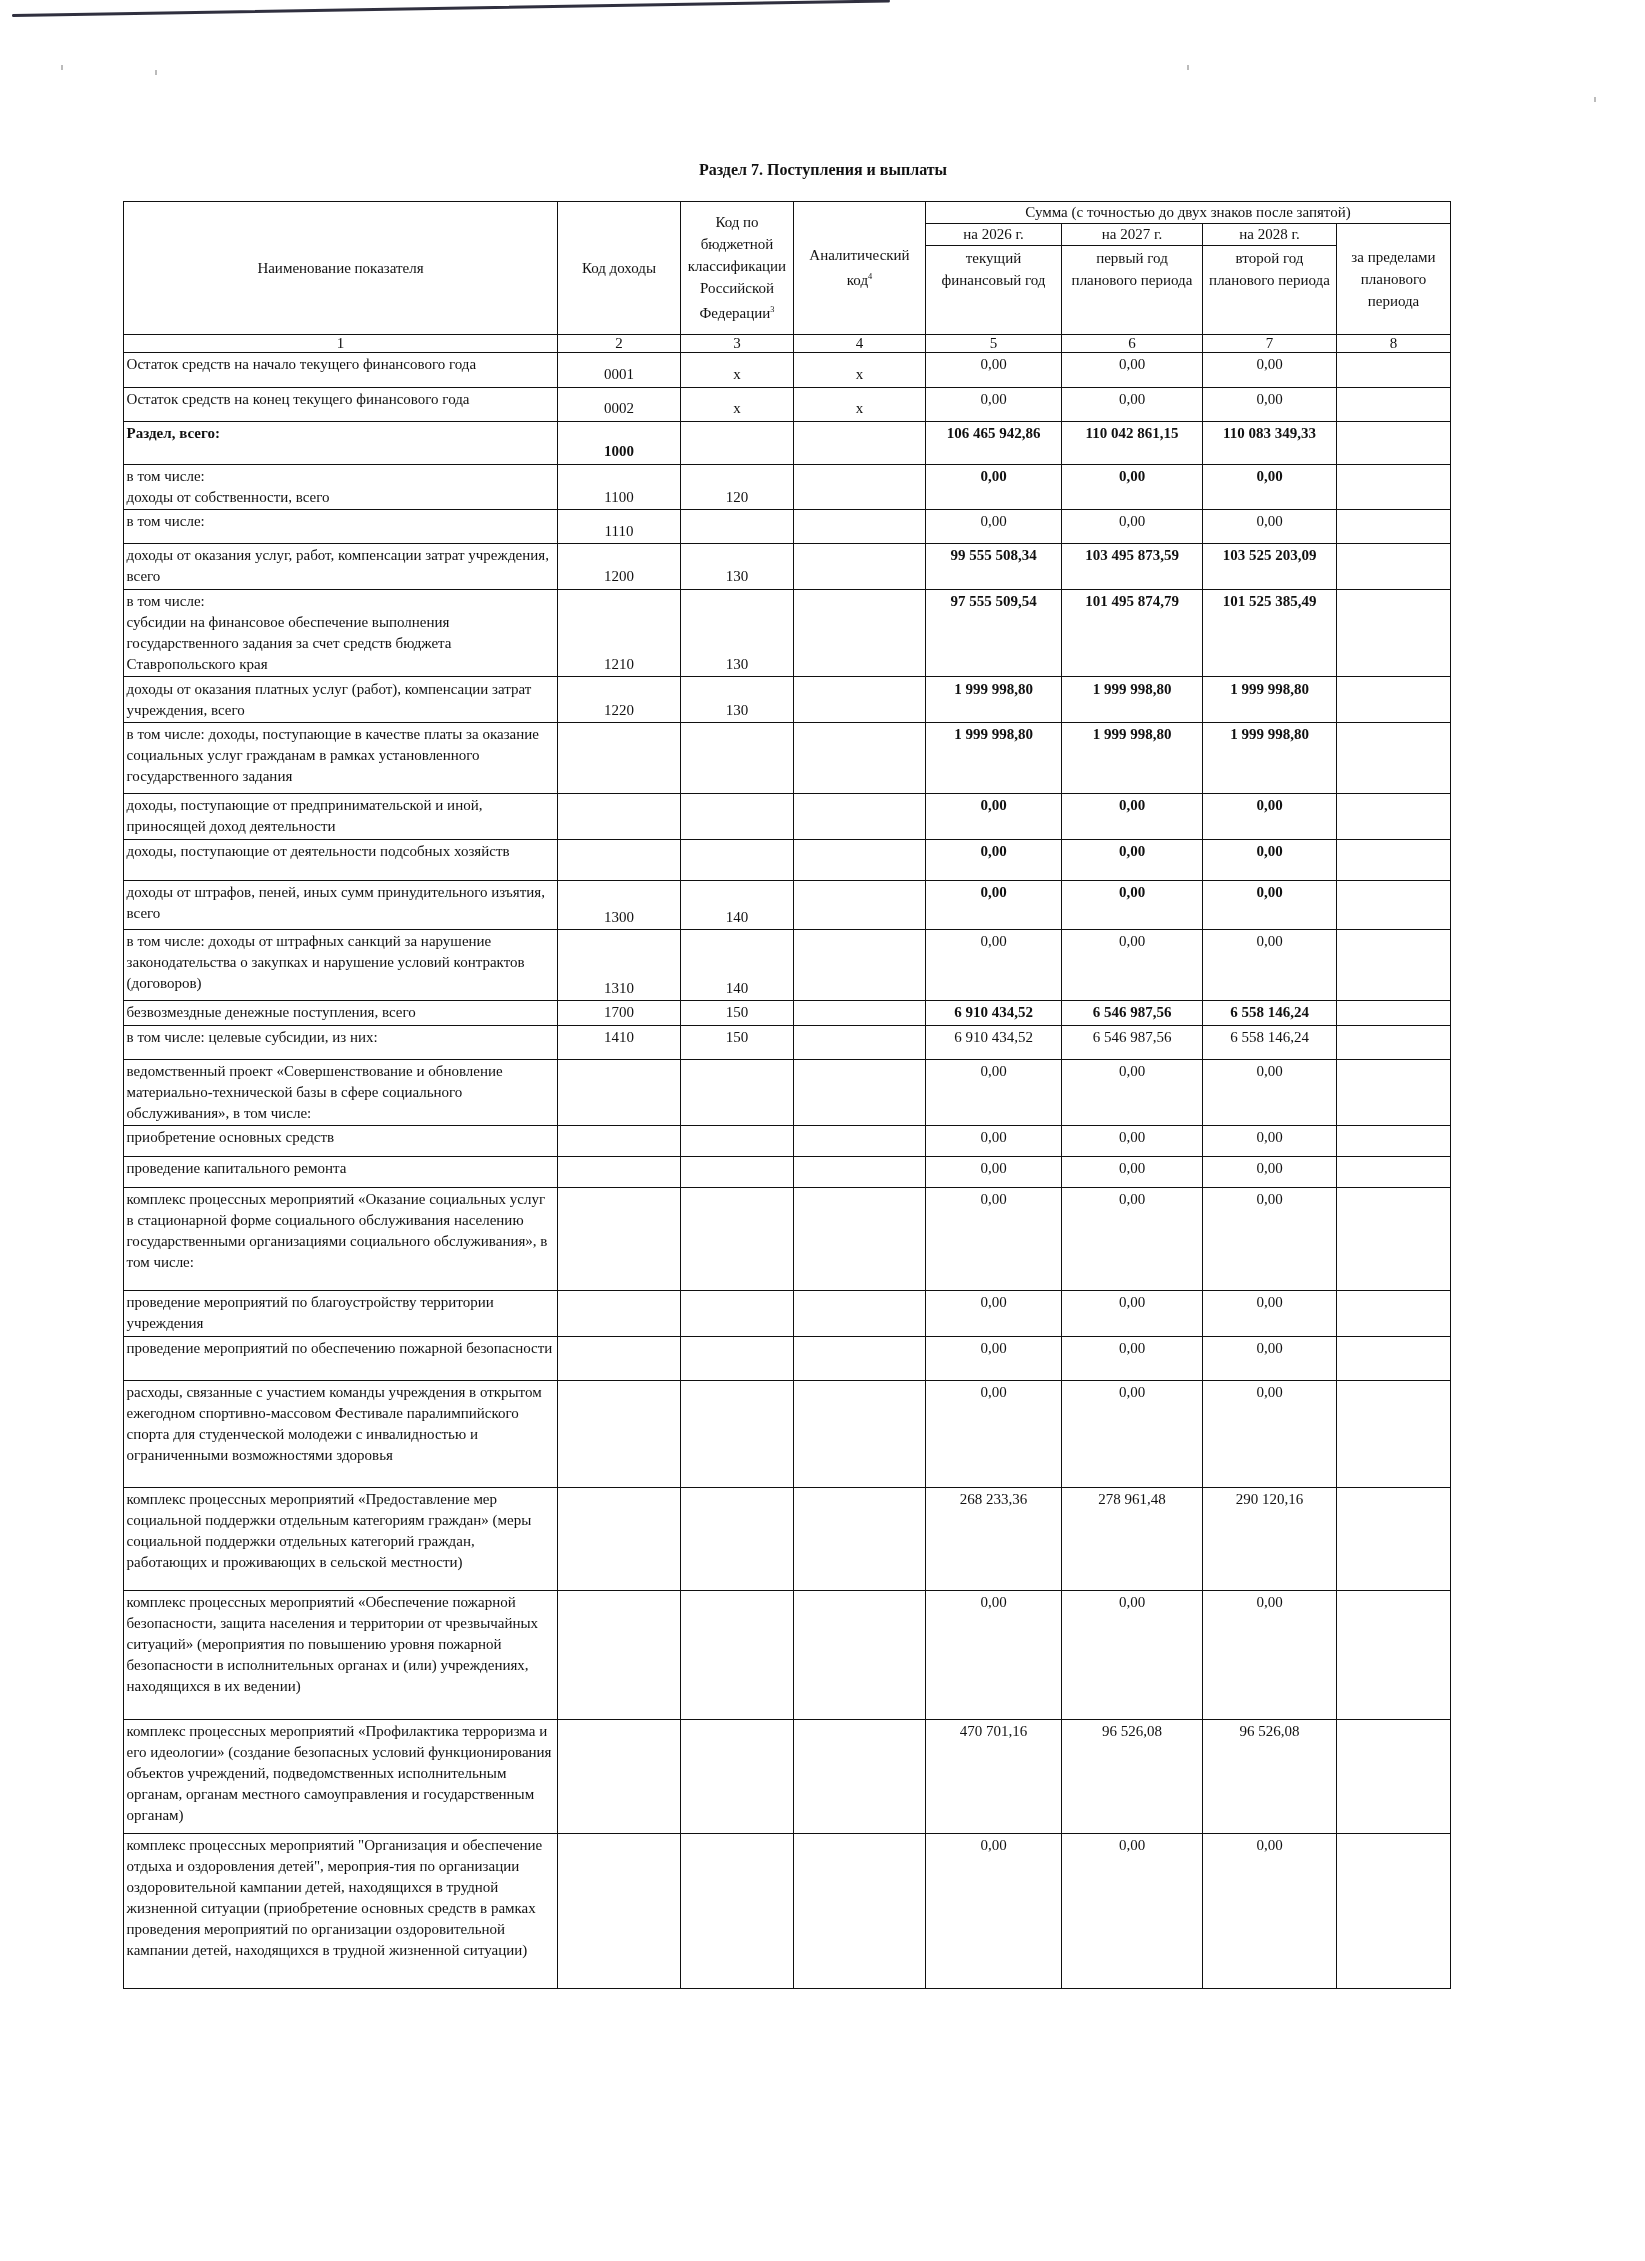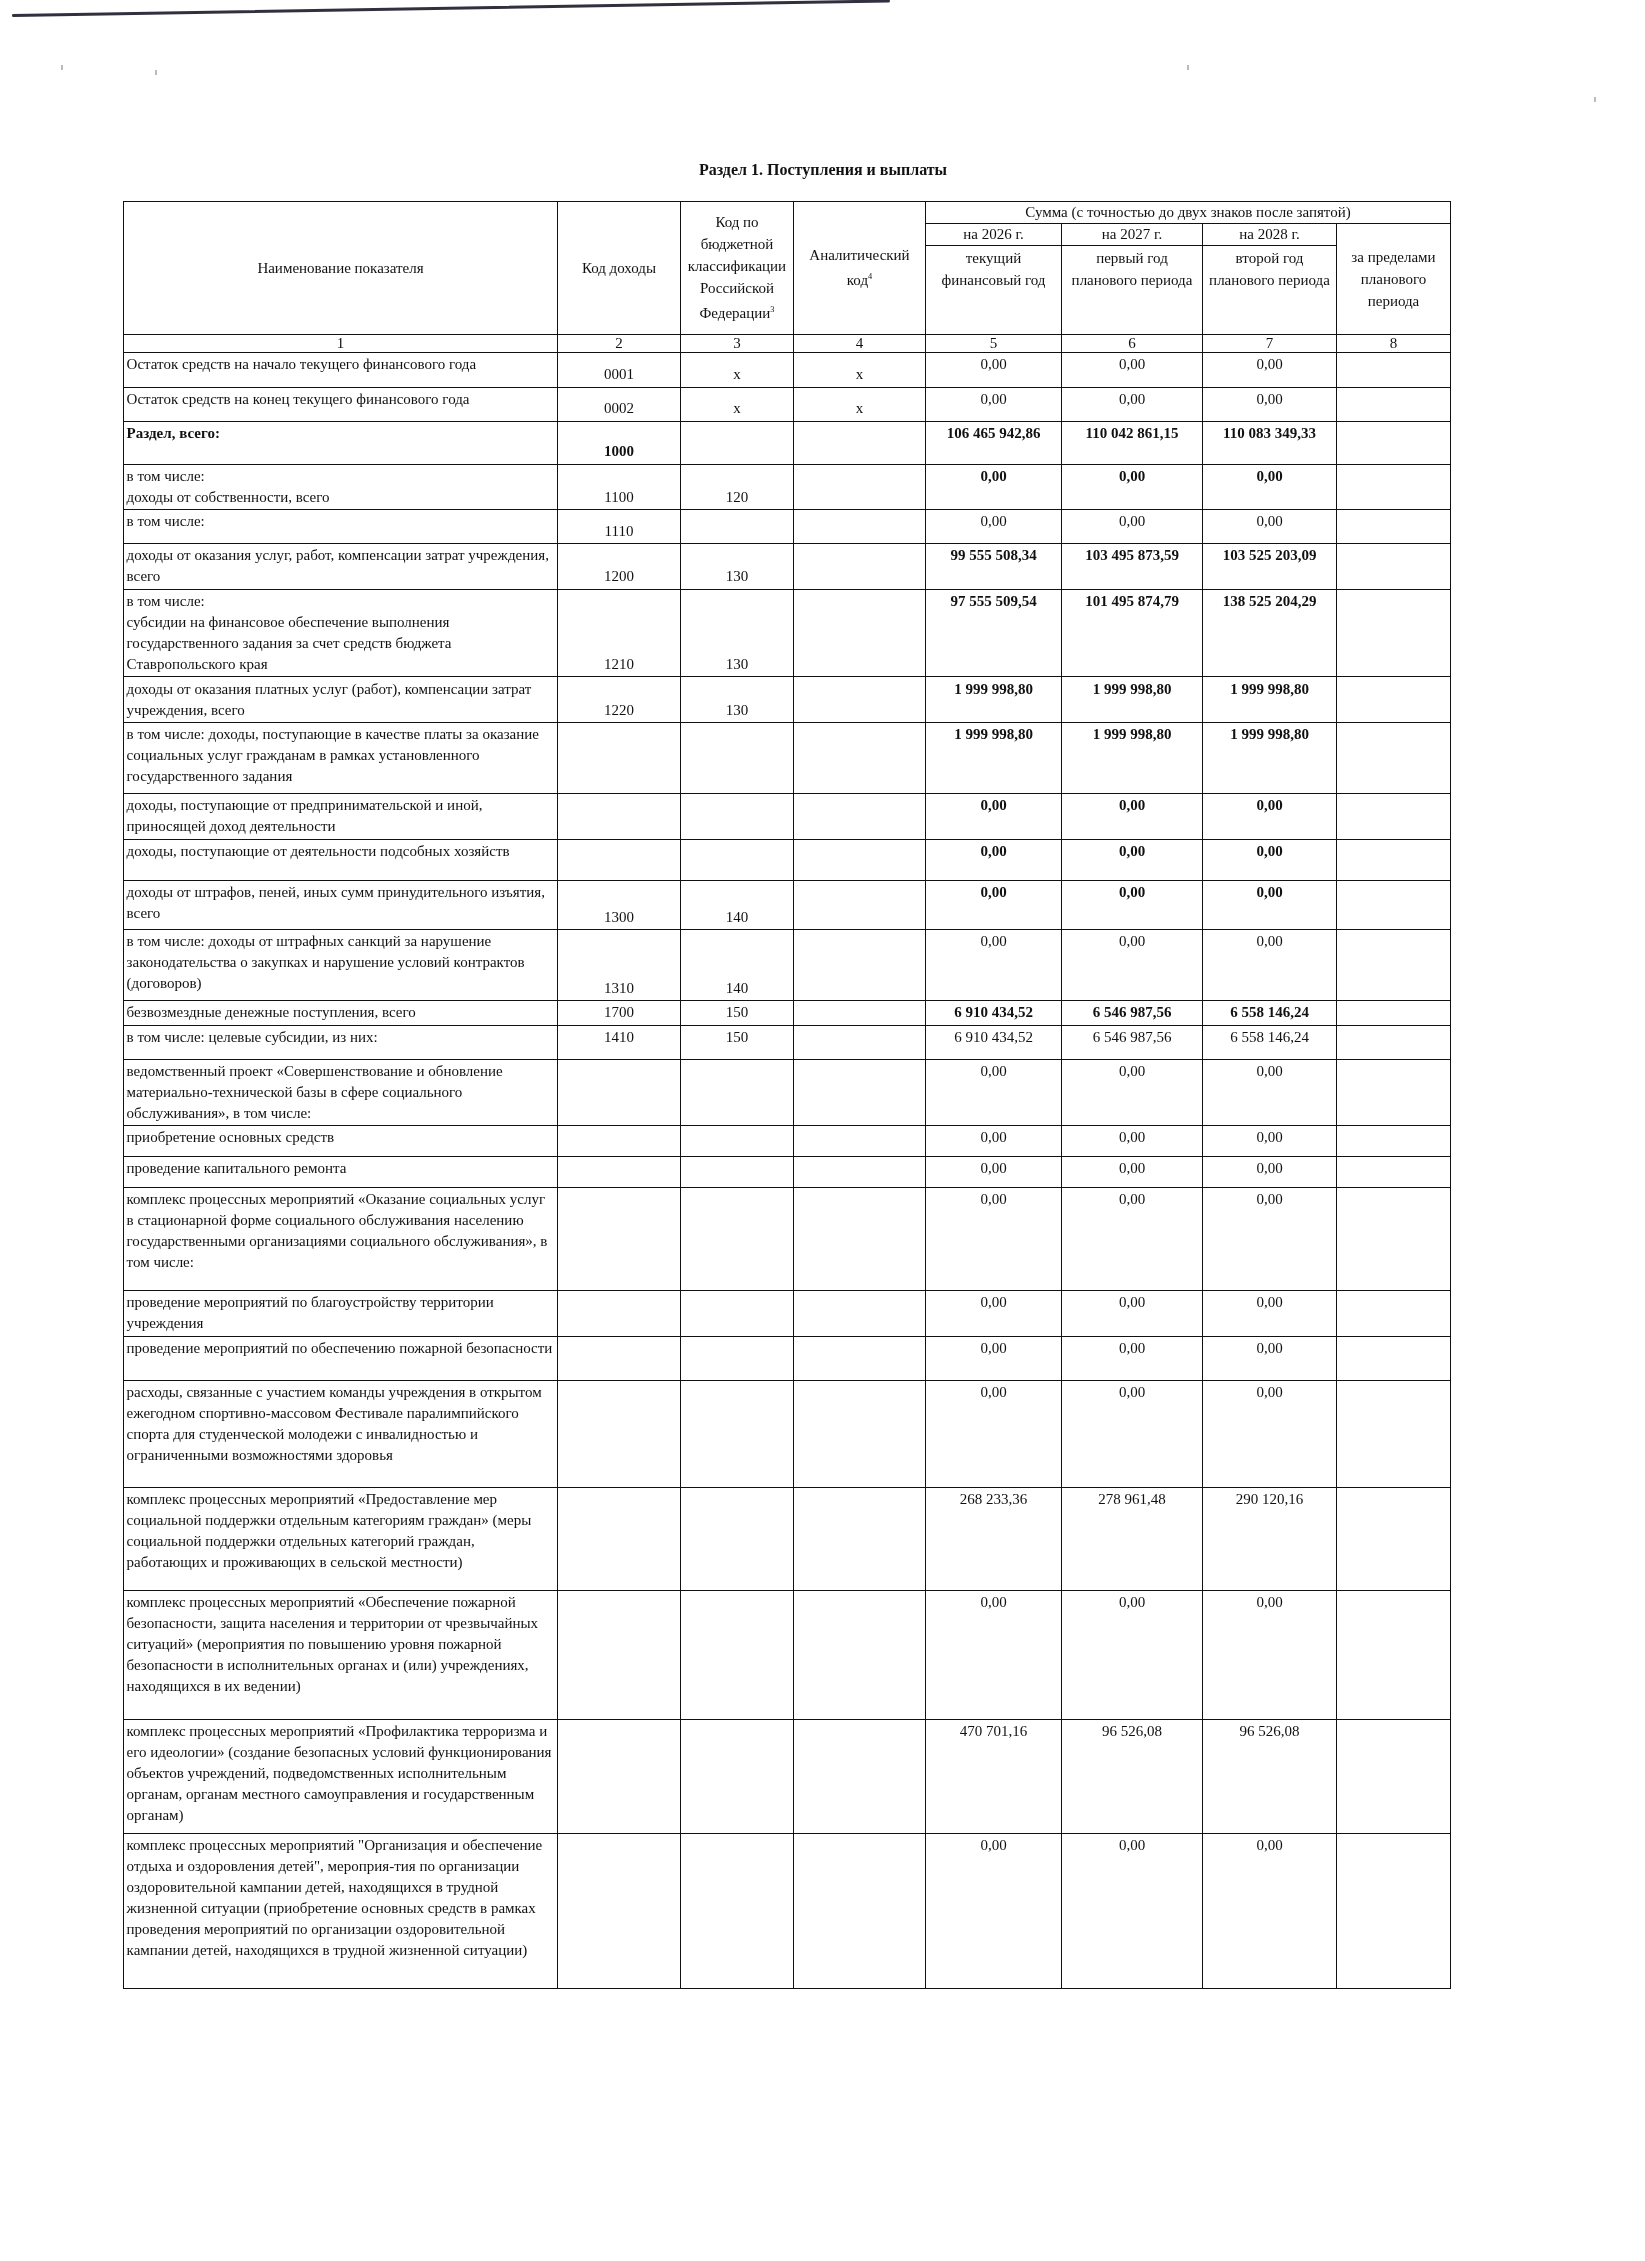--- a/index.html
+++ b/index.html
@@ -26,21 +26,21 @@
 </style>
 </head>
 <body>
 
 <div class="scanline"></div>
 <div class="speck" style="left:61px;top:65px"></div>
 <div class="speck" style="left:155px;top:70px"></div>
 <div class="speck" style="left:1187px;top:65px"></div>
 <div class="speck" style="left:1594px;top:97px"></div>
 
-<div class="title">Раздел 1. Поступления и выплаты</div>
+<div class="title">Раздел 7. Поступления и выплаты</div>
 
 <table class="grid">
   <colgroup>
     <col style="width:434px">
       <col style="width:123px">
       <col style="width:113px">
       <col style="width:132px">
     <col style="width:136px">
       <col style="width:141px">
       <col style="width:134px">
@@ -139,21 +139,21 @@
         <td class="num"></td>
       </tr>
       <tr style="height: 81px;">
         <td class="name" style="white-space: pre-line;">в том числе:
 субсидии на финансовое обеспечение выполнения государственного задания за счет средств бюджета Ставропольского края</td>
         <td class="code">1210</td>
         <td class="code">130</td>
         <td class="code"></td>
         <td class="num b">97 555 509,54</td>
         <td class="num b">101 495 874,79</td>
-        <td class="num b">138 525 204,29</td>
+        <td class="num b">101 525 385,49</td>
         <td class="num"></td>
       </tr>
       <tr style="height: 41px;">
         <td class="name" style="white-space: pre-line;">доходы от оказания платных услуг (работ), компенсации затрат учреждения, всего</td>
         <td class="code">1220</td>
         <td class="code">130</td>
         <td class="code"></td>
         <td class="num b">1 999 998,80</td>
         <td class="num b">1 999 998,80</td>
         <td class="num b">1 999 998,80</td>

